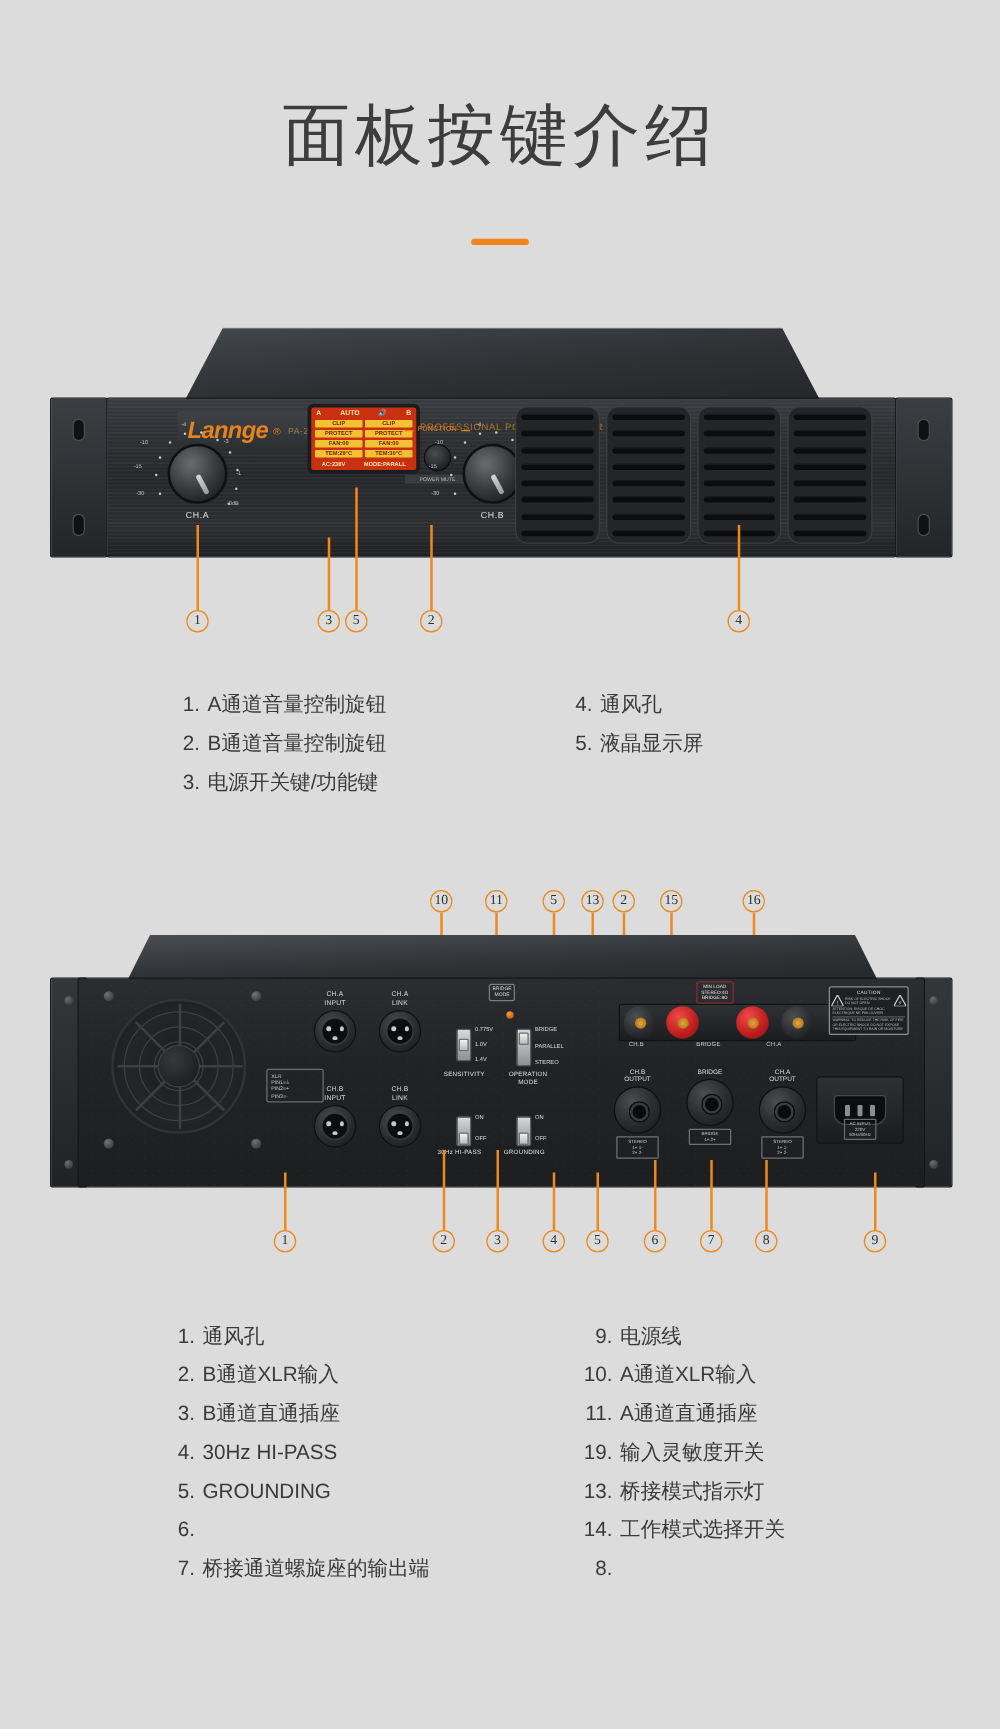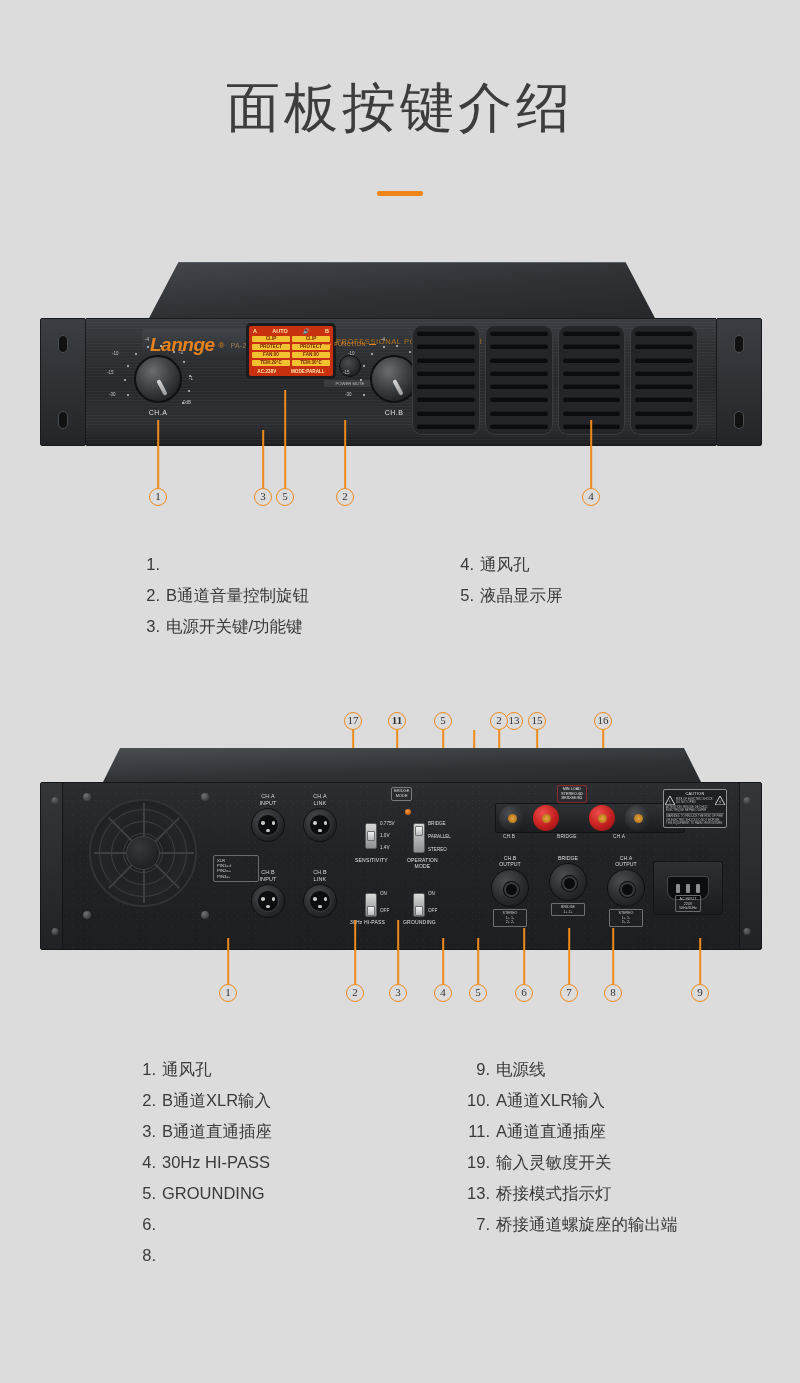--- a/index.html
+++ b/index.html
@@ -571,20 +571,21 @@
   <div class="cl-num" style="top:68px;">2</div>
 </div>
 <div class="callout" style="left:591px; top:420px; height:90px;">
   <div class="cl-line" style="top:0; height:68px;"></div>
   <div class="cl-num" style="top:68px;">4</div>
 </div>
 
 <div id="legend-front" class="legend">
   <div class="legend-item">
     <span class="li-num">1.</span>
+    <span>A通道音量控制旋钮</span>
   </div>
   <div class="legend-item">
     <span class="li-num">4.</span>
     <span>通风孔</span>
   </div>
   <div class="legend-item">
     <span class="li-num">2.</span>
     <span>B通道音量控制旋钮</span>
   </div>
   <div class="legend-item">
@@ -592,33 +593,33 @@
     <span>液晶显示屏</span>
   </div>
   <div class="legend-item">
     <span class="li-num">3.</span>
     <span>电源开关键/功能键</span>
   </div>
   <div></div>
 </div>
 
 <div class="callout" style="left:353px; top:712px; height:120px;">
-  <div class="cl-num" style="top:0;">17</div>
+  <div class="cl-num" style="top:0;">10</div>
   <div class="cl-line" style="top:18px; height:128px;"></div>
 </div>
 <div class="callout" style="left:397px; top:712px; height:120px;">
-  <div class="cl-num" style="top:0;font-weight:bold;">11</div>
+  <div class="cl-num" style="top:0;">11</div>
   <div class="cl-line" style="top:18px; height:128px;"></div>
 </div>
 <div class="callout" style="left:443px; top:712px; height:120px;">
   <div class="cl-num" style="top:0;">5</div>
   <div class="cl-line" style="top:18px; height:136px;"></div>
 </div>
 <div class="callout" style="left:474px; top:712px; height:120px;">
-  <div class="cl-num" style="top:0;margin-left:40px;">13</div>
+  <div class="cl-num" style="top:0;">13</div>
   <div class="cl-line" style="top:18px; height:124px;"></div>
 </div>
 <div class="callout" style="left:499px; top:712px; height:120px;">
   <div class="cl-num" style="top:0;">2</div>
   <div class="cl-line" style="top:18px; height:136px;"></div>
 </div>
 <div class="callout" style="left:537px; top:712px; height:120px;">
   <div class="cl-num" style="top:0;">15</div>
   <div class="cl-line" style="top:18px; height:122px;"></div>
 </div>
@@ -906,20 +907,24 @@
     <span>GROUNDING</span>
   </div>
   <div class="legend-item">
     <span class="li-num">13.</span>
     <span>桥接模式指示灯</span>
   </div>
 
   <div class="legend-item">
     <span class="li-num">6.</span>
   </div>
+  <div class="legend-item">
+    <span class="li-num">14.</span>
+    <span>工作模式选择开关</span>
+  </div>
 
   <div class="legend-item">
     <span class="li-num">7.</span>
     <span>桥接通道螺旋座的输出端</span>
   </div>
 
   <div class="legend-item">
     <span class="li-num">8.</span>
   </div>
 </div>

